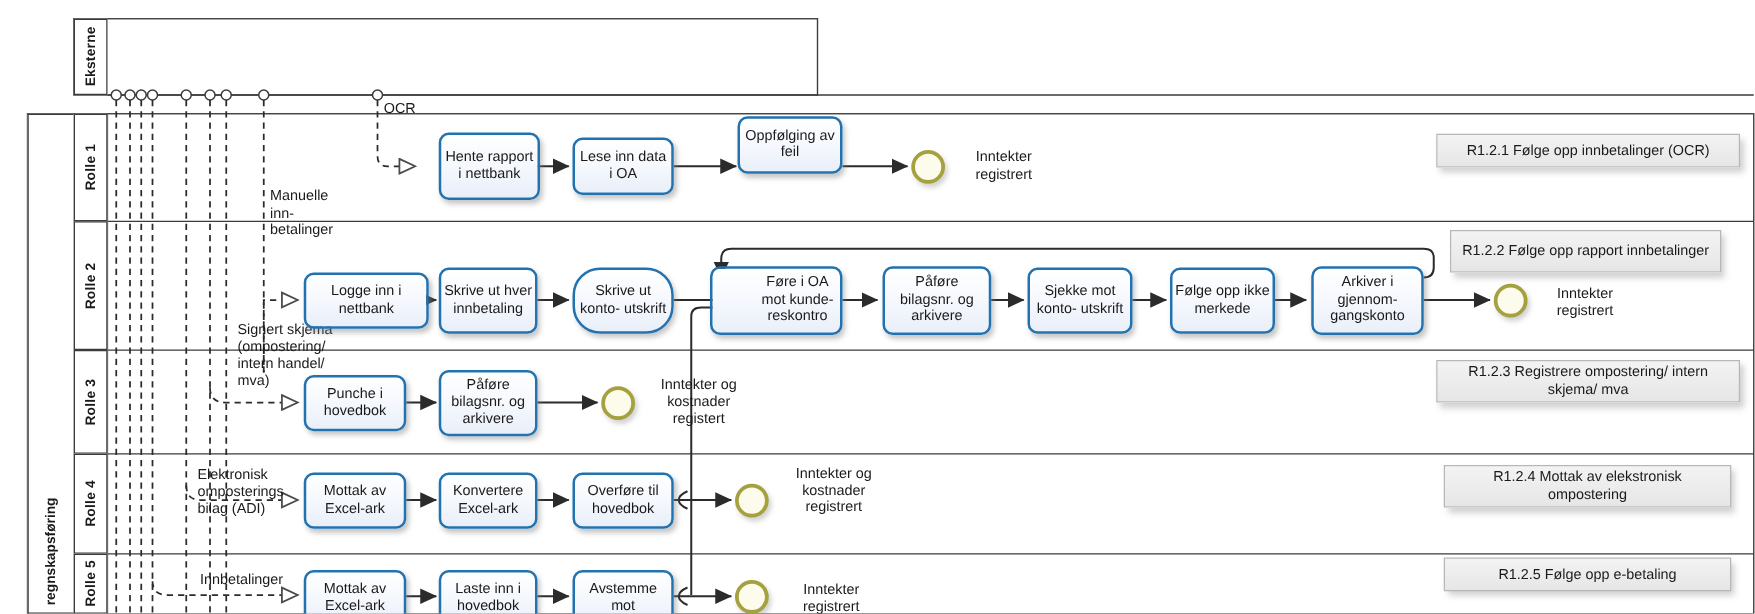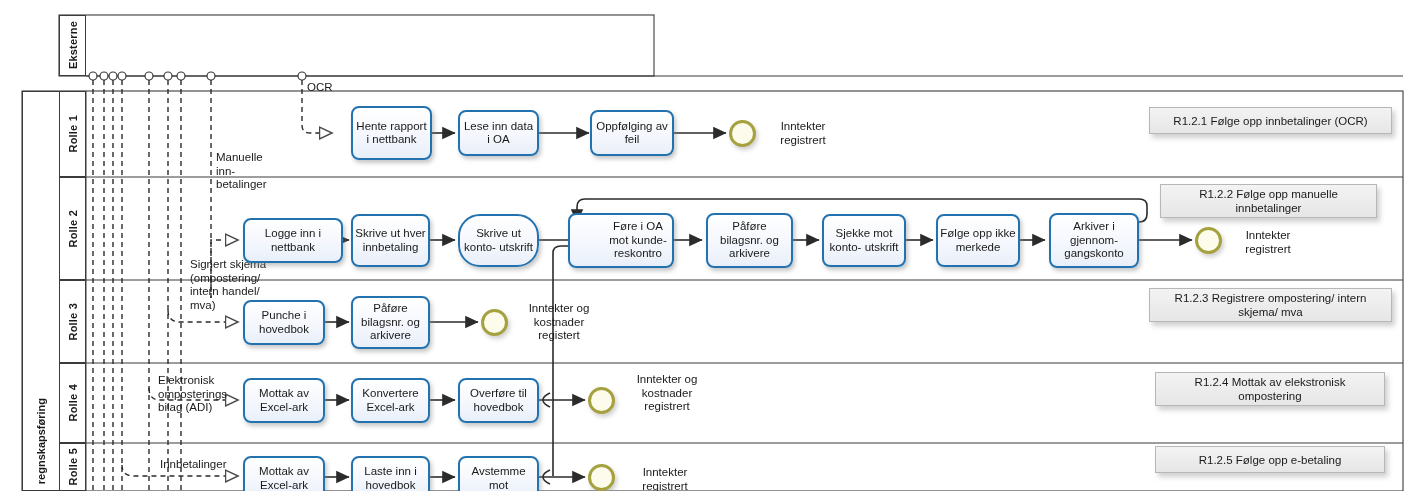--- a/index.html
+++ b/index.html
@@ -251,21 +251,21 @@
   <div class="flab" style="left:158px; top:374px;">Elektronisk
 omposterings
 bilag (ADI)</div>
   <div class="flab" style="left:160px; top:458px;">Innbetalinger</div>
 
   <div class="task" style="left:351px; top:106px; width:81px; height:54px;">Hente
 rapport i
 nettbank</div>
   <div class="task" style="left:458px; top:110px; width:81px; height:46px;">Lese inn
 data i OA</div>
-  <div class="task" style="left:590px; top:110px; width:84px; height:46px;">Oppfølging
+  <div class="task" style="left:590px; top:93px; width:84px; height:46px;">Oppfølging
 av feil</div>
   <div class="endev" style="left:729px; top:120px;"></div>
   <div class="flab ctr" style="left:757px; top:120px; width:92px;">Inntekter
 registrert</div>
 
   <div class="task" style="left:243px; top:218px; width:100px; height:45px;">Logge inn i
 nettbank</div>
   <div class="task" style="left:351px; top:214px; width:79px; height:53px;">Skrive ut
 hver
 innbetaling</div>
@@ -316,18 +316,18 @@
 Excel-ark</div>
   <div class="task" style="left:351px; top:456px; width:79px; height:45px;">Laste inn i
 hovedbok</div>
   <div class="task" style="left:458px; top:456px; width:81px; height:45px;">Avstemme
 mot</div>
   <div class="endev" style="left:588px; top:464px;"></div>
   <div class="flab ctr" style="left:620px; top:466px; width:90px;">Inntekter
 registrert</div>
 
   <div class="req" style="left:1149px; top:107px; width:243px; height:27px;">R1.2.1 Følge opp innbetalinger (OCR)</div>
-  <div class="req" style="left:1160px; top:184px; width:217px; height:34px;">R1.2.2 Følge opp manuelle innbetalinger</div>
+  <div class="req" style="left:1160px; top:184px; width:217px; height:34px;">R1.2.2 Følge opp rapport innbetalinger</div>
   <div class="req" style="left:1149px; top:288px; width:243px; height:34px;">R1.2.3 Registrere ompostering/ intern skjema/ mva</div>
   <div class="req" style="left:1155px; top:372px; width:230px; height:34px;">R1.2.4 Mottak av elekstronisk ompostering</div>
   <div class="req" style="left:1155px; top:446px; width:230px; height:27px;">R1.2.5 Følge opp e-betaling</div>
 
 </div>
 
 </body></html>

